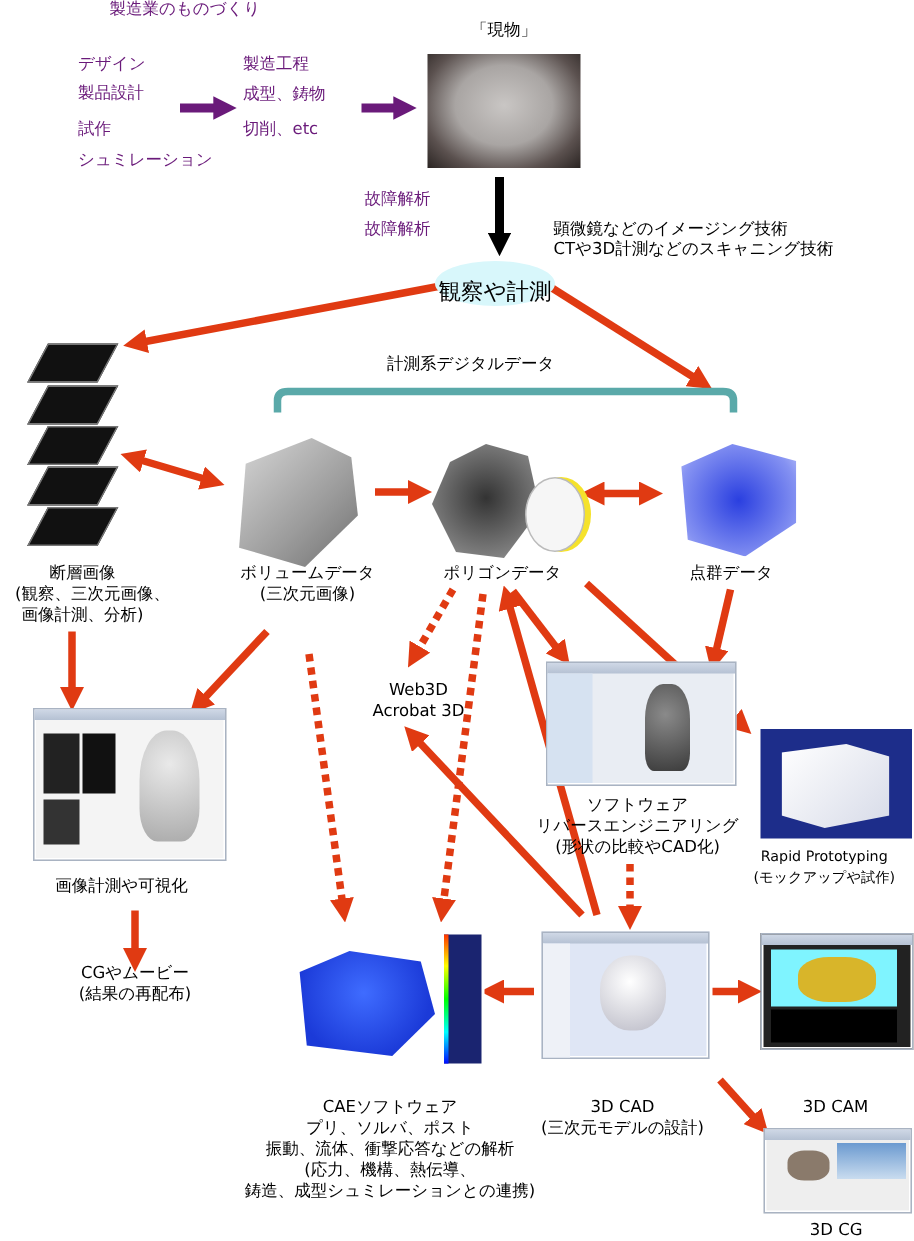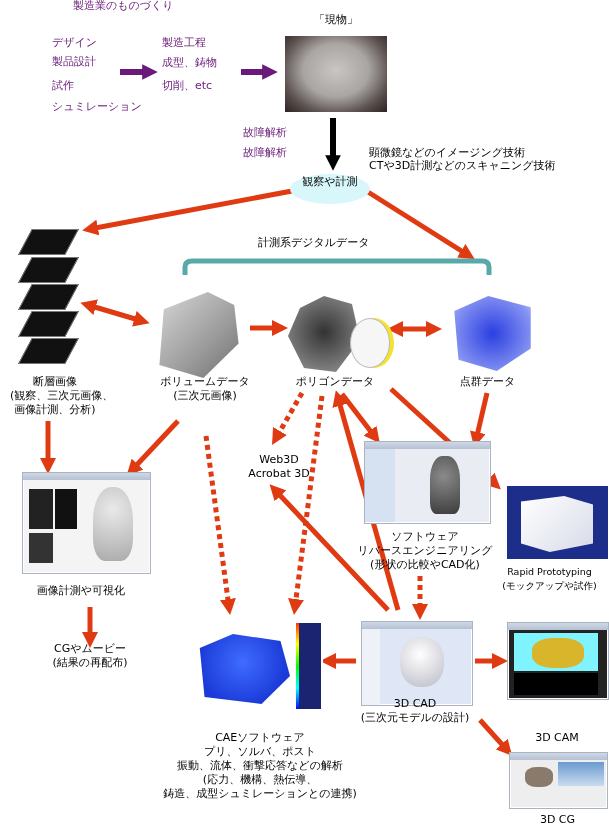--- a/index.html
+++ b/index.html
@@ -2,21 +2,21 @@
 <html><head>
 <meta charset="utf-8">
 <style>
   html,body{margin:0;padding:0;background:#fff;}
   body{width:609px;height:827px;position:relative;overflow:hidden;font-family:"DejaVu Sans","Liberation Sans",sans-serif;color:#000;}
   .t{position:absolute;font-size:11px;line-height:14px;white-space:nowrap;}
   .purple{color:#6a1a7a;}
   .c{text-align:center;}
   svg.ov{position:absolute;left:0;top:0;}
   .img{position:absolute;}
-  .cloud{position:absolute;left:290px;top:174px;width:80px;height:30px;border-radius:50%;background:#d8f7fb;display:flex;align-items:flex-start;justify-content:center;font-size:11px;}
+  .cloud{position:absolute;left:290px;top:174px;width:80px;height:30px;border-radius:50%;background:#d8f7fb;display:flex;align-items:flex-end;justify-content:center;font-size:15px;}
   .win{position:absolute;background:#e9edf3;border:1px solid #a9b3c2;box-shadow:0 0 0 1px #fff inset;}
   .win .bar{height:7px;background:linear-gradient(#cfd8e6,#b5c1d3);}
 </style>
 </head>
 <body>
 
 <svg class="ov" width="609" height="827">
   <defs>
     <marker id="ah" viewBox="0 0 10 10" refX="5" refY="5" markerWidth="3.2" markerHeight="3.2" orient="auto">
         <path d="M0,0 L10,5 L0,10 z" fill="#e03a12"></path>
@@ -169,21 +169,21 @@
   <div>振動、流体、衝撃応答などの解析</div>
   <div>(応力、機構、熱伝導、</div>
   <div>鋳造、成型シュミレーションとの連携)</div>
 </div>
 
 <div class="win" style="left:361px;top:621px;width:110px;height:83px;background:#dfe6f5;">
   <div class="bar"></div>
   <div style="position:absolute;left:0;top:7px;width:18px;height:76px;background:#eef1f7;"></div>
   <div style="position:absolute;left:38px;top:15px;width:44px;height:50px;border-radius:45%;background:radial-gradient(circle at 45% 35%,#fff,#b9b9c5);"></div>
 </div>
-<div class="t c" style="left:350px;top:697px;width:130px;text-align:center;">
+<div class="t c" style="left:350px;top:731px;width:130px;text-align:center;">
   <div>3D CAD</div>
   <div>(三次元モデルの設計)</div>
 </div>
 
 <div class="win" style="left:507px;top:622px;width:100px;height:76px;background:#222;">
   <div class="bar"></div>
   <div style="position:absolute;left:6px;top:10px;width:84px;height:38px;background:#7ff4ff;"></div>
   <div style="position:absolute;left:24px;top:15px;width:52px;height:30px;border-radius:40%;background:#d8b52a;"></div>
   <div style="position:absolute;left:6px;top:50px;width:84px;height:22px;background:#000;"></div>
 </div>

